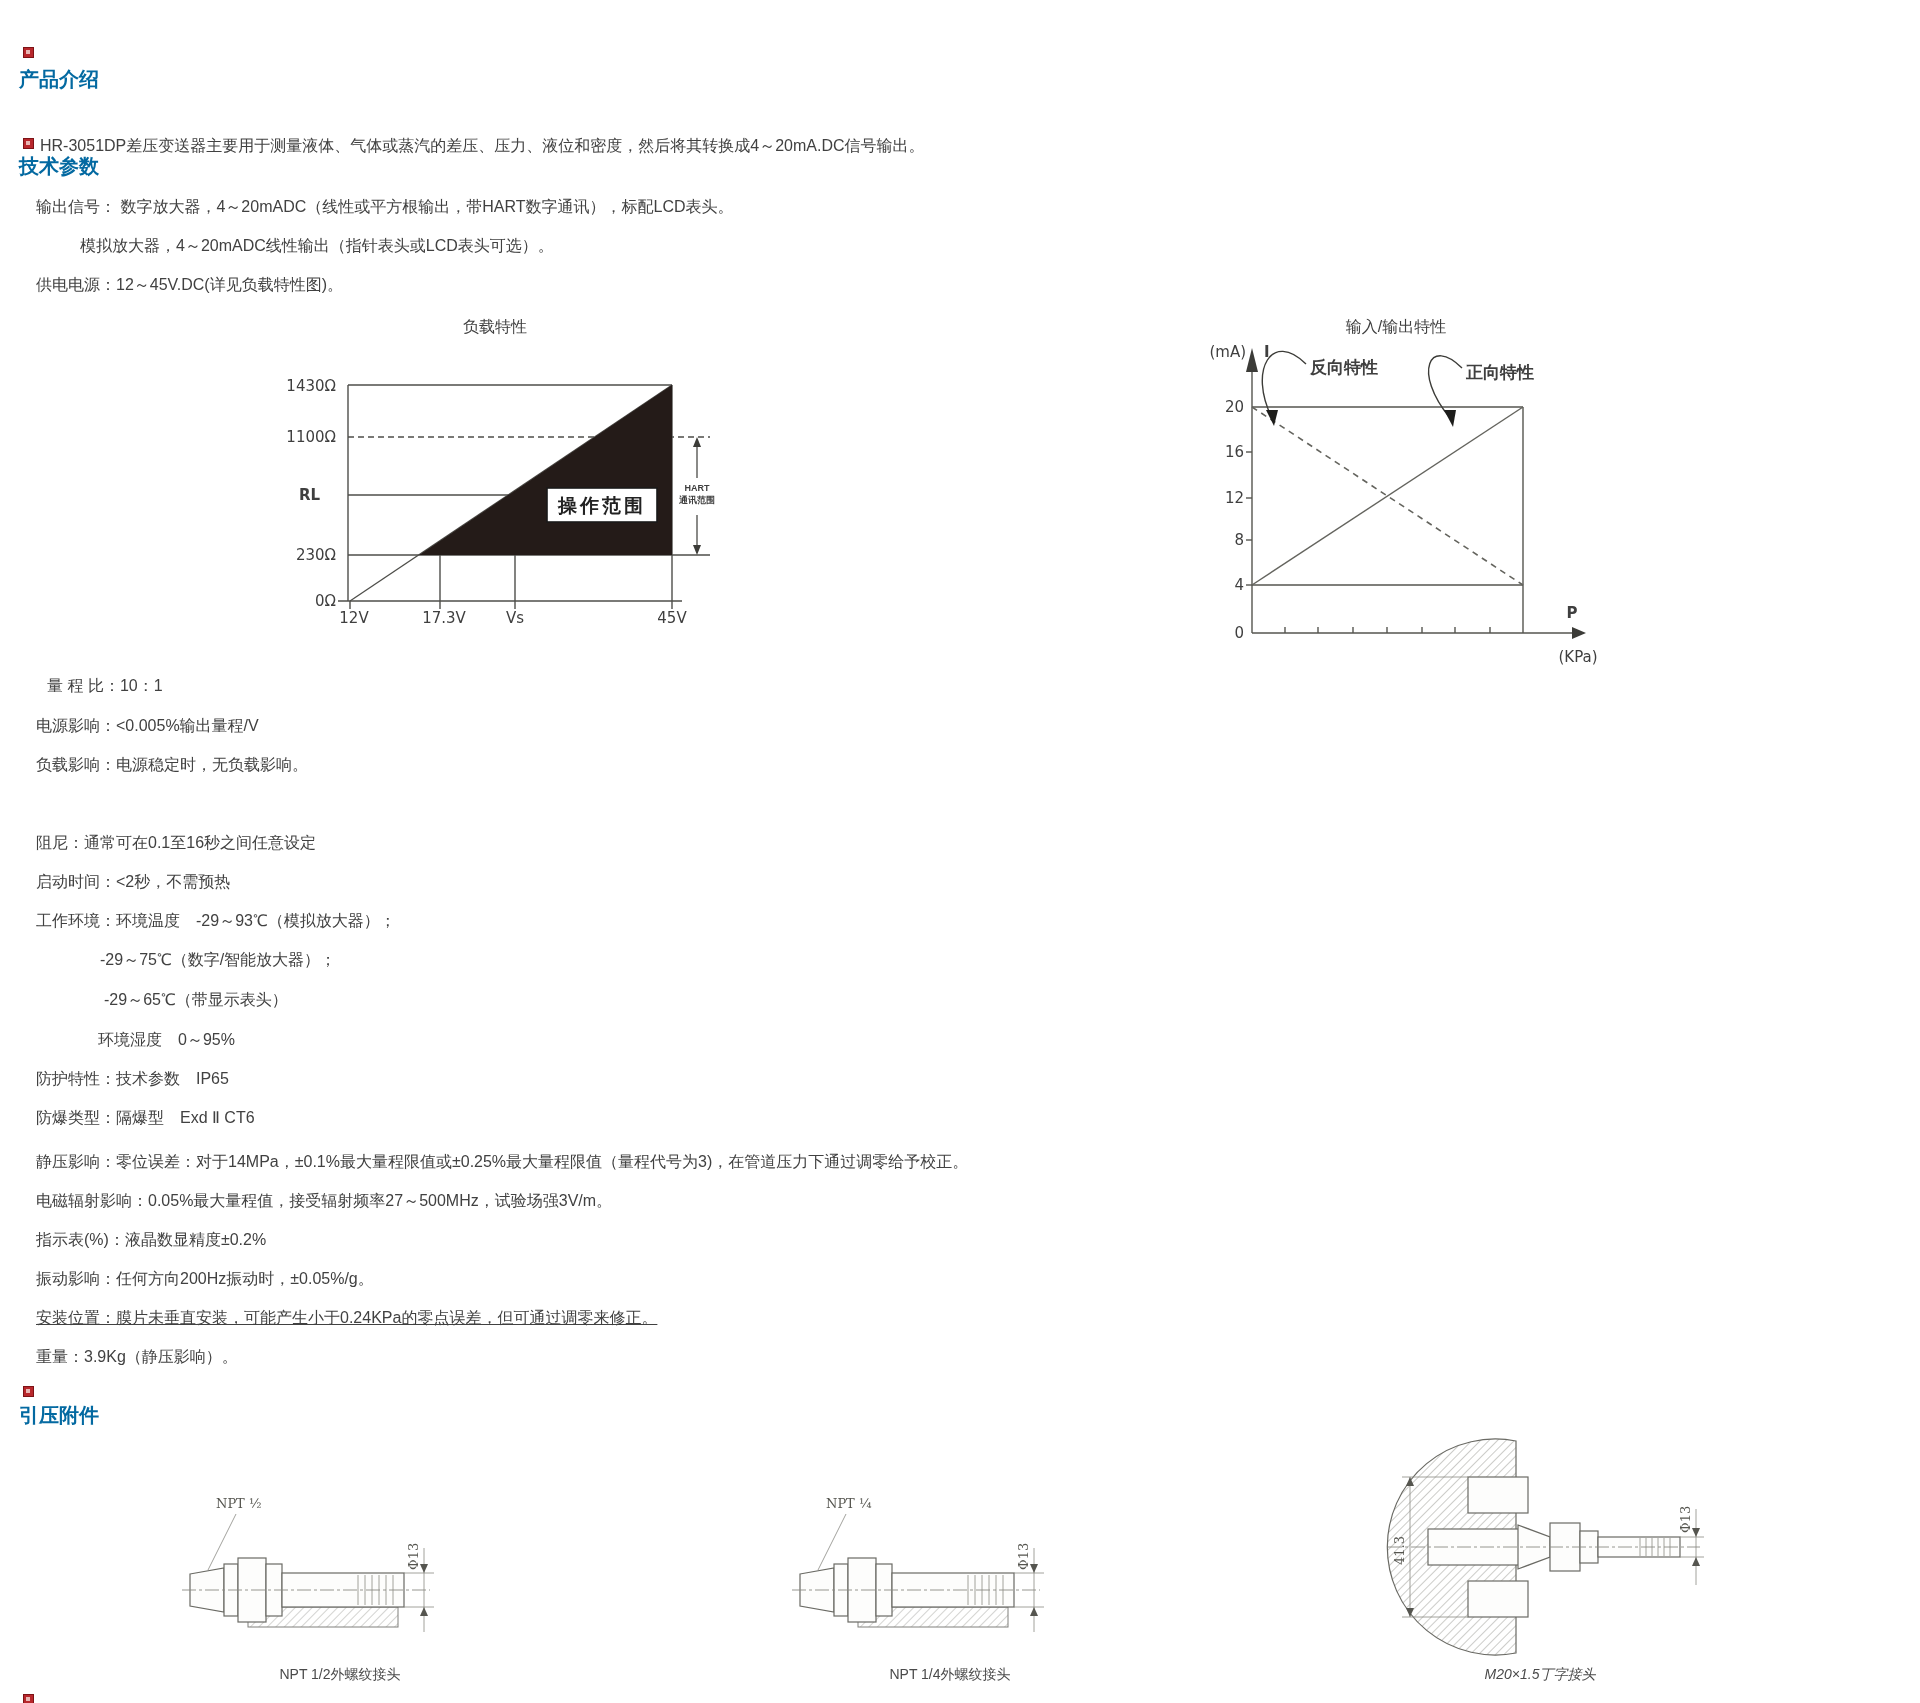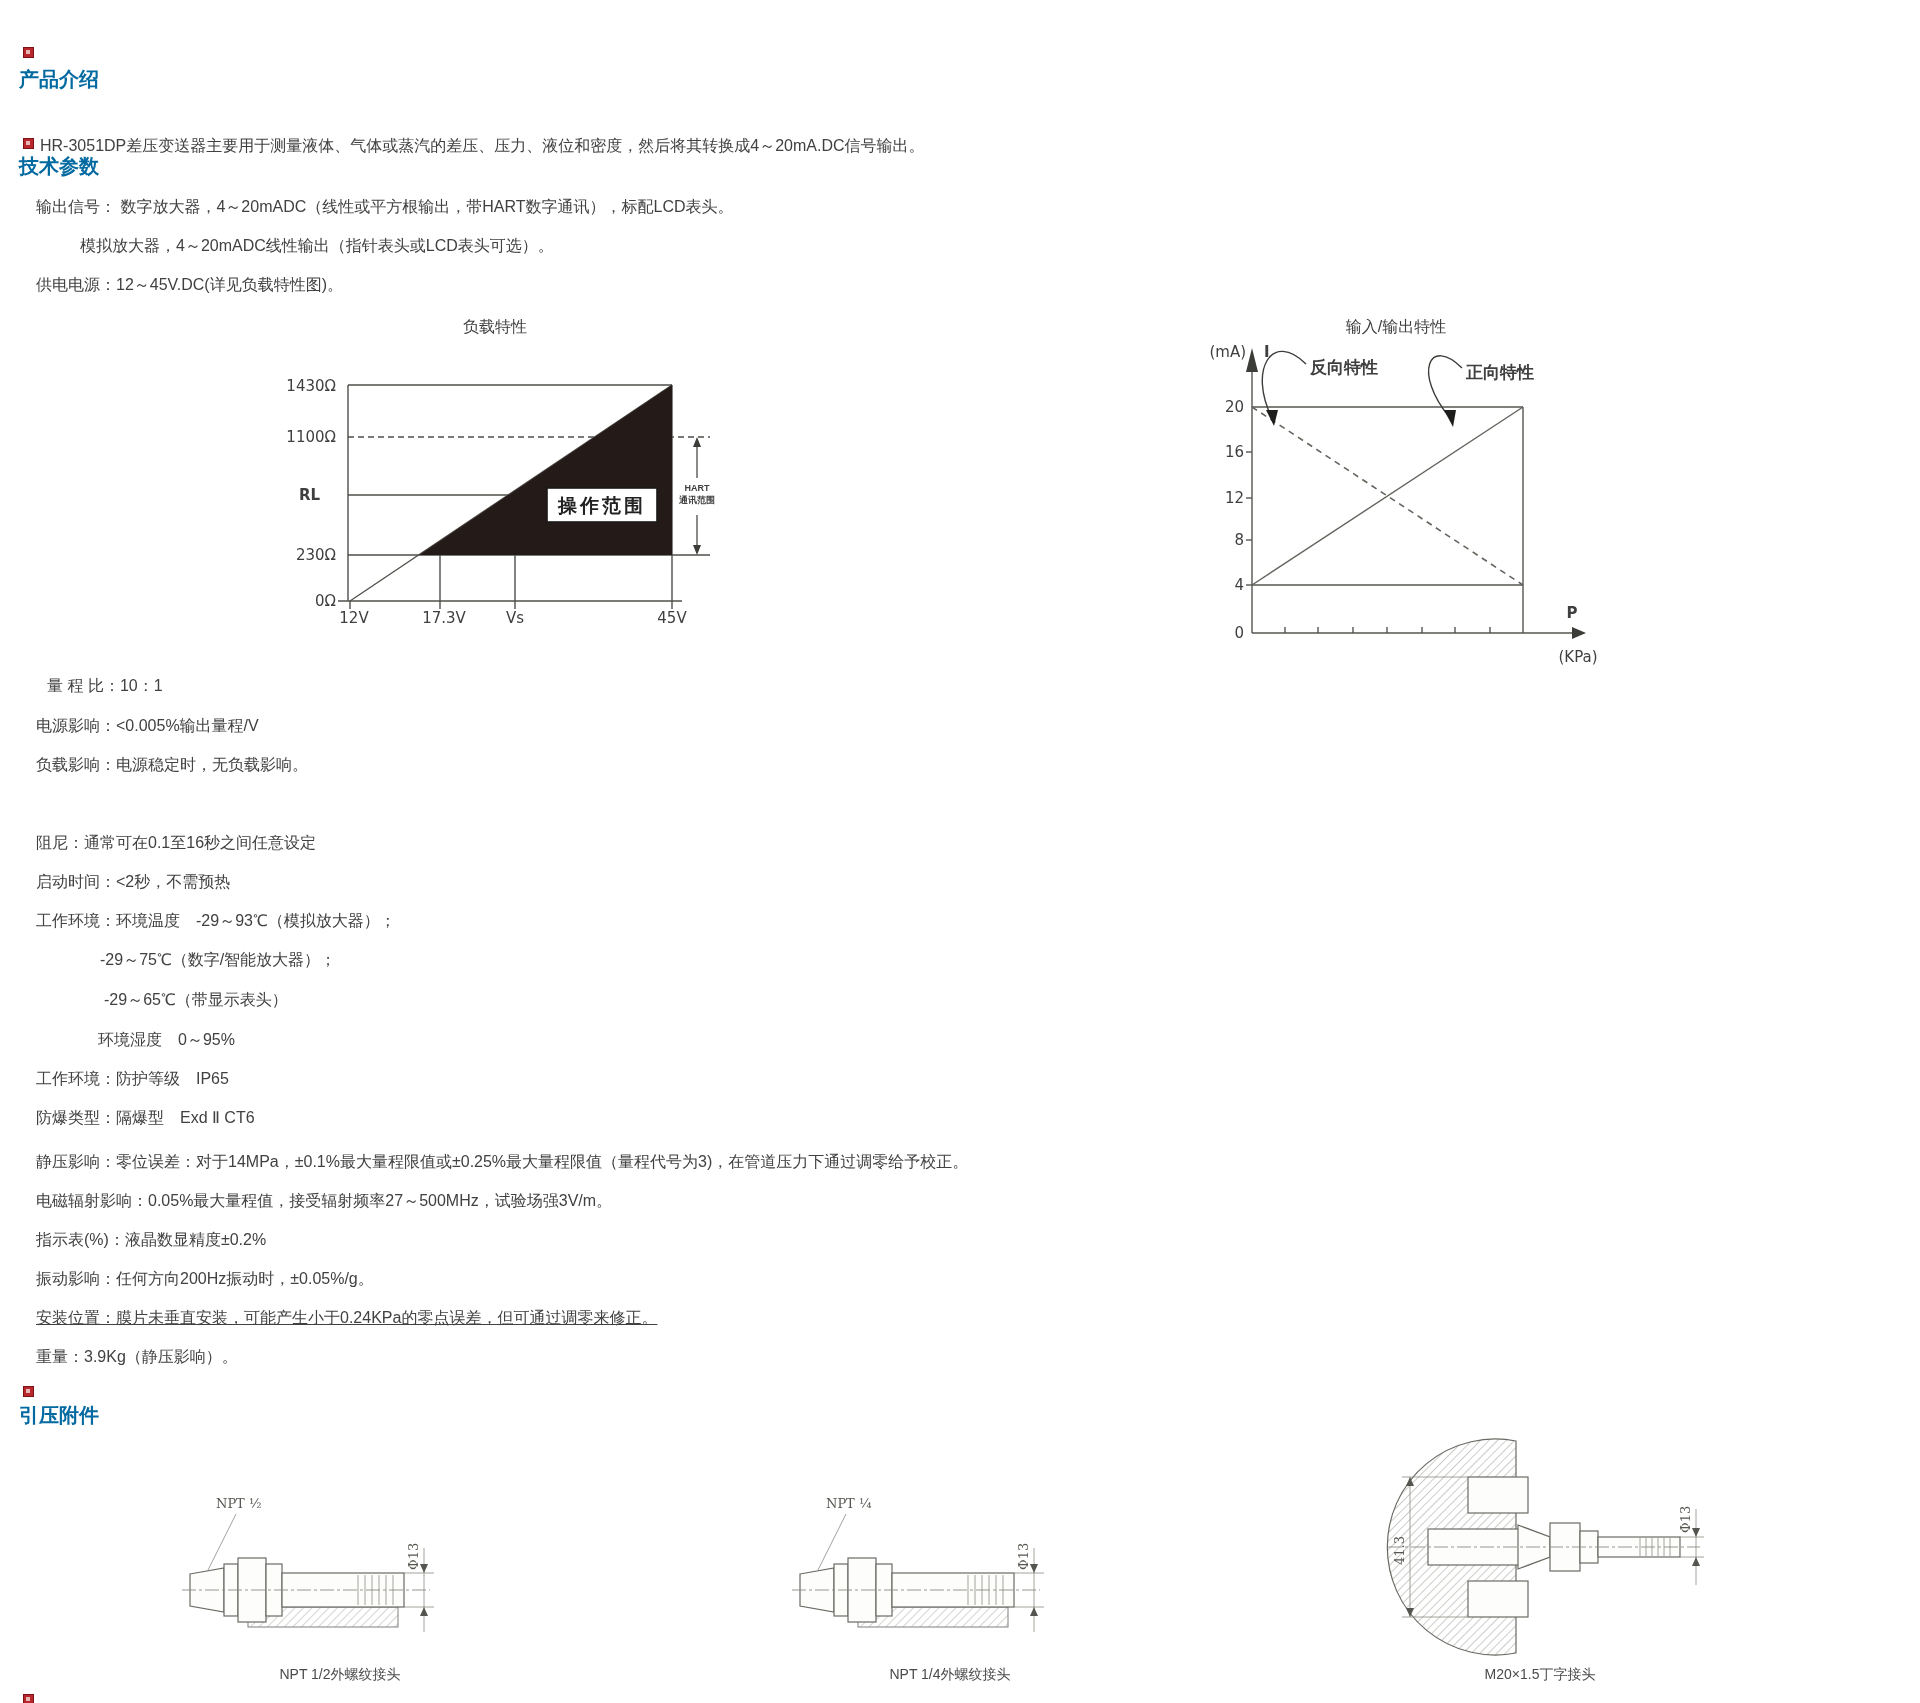--- a/index.html
+++ b/index.html
@@ -131,21 +131,21 @@
 
   <div class="abs body-line" style="left:47px;top:676px;">量 程 比：10：1</div>
   <div class="abs body-line" style="left:36px;top:716px;">电源影响：&lt;0.005%输出量程/V</div>
   <div class="abs body-line" style="left:36px;top:755px;">负载影响：电源稳定时，无负载影响。</div>
   <div class="abs body-line" style="left:36px;top:833px;">阻尼：通常可在0.1至16秒之间任意设定</div>
   <div class="abs body-line" style="left:36px;top:872px;">启动时间：&lt;2秒，不需预热</div>
   <div class="abs body-line" style="left:36px;top:911px;">工作环境：环境温度　-29～93℃（模拟放大器）；</div>
   <div class="abs body-line" style="left:100px;top:950px;">-29～75℃（数字/智能放大器）；</div>
   <div class="abs body-line" style="left:104px;top:990px;">-29～65℃（带显示表头）</div>
   <div class="abs body-line" style="left:98px;top:1030px;">环境湿度　0～95%</div>
-  <div class="abs body-line" style="left:36px;top:1069px;">工作环境：防护等级　IP65</div>
+  <div class="abs body-line" style="left:36px;top:1069px;">防护特性：技术参数　IP65</div>
   <div class="abs body-line" style="left:36px;top:1108px;">防爆类型：隔爆型　Exd Ⅱ CT6</div>
   <div class="abs body-line" style="left:36px;top:1152px;">静压影响：零位误差：对于14MPa，±0.1%最大量程限值或±0.25%最大量程限值（量程代号为3)，在管道压力下通过调零给予校正。</div>
   <div class="abs body-line" style="left:36px;top:1191px;">电磁辐射影响：0.05%最大量程值，接受辐射频率27～500MHz，试验场强3V/m。</div>
   <div class="abs body-line" style="left:36px;top:1230px;">指示表(%)：液晶数显精度±0.2%</div>
   <div class="abs body-line" style="left:36px;top:1269px;">振动影响：任何方向200Hz振动时，±0.05%/g。</div>
   <div class="abs body-line" style="left:36px;top:1308px;text-decoration:underline;">安装位置：膜片未垂直安装，可能产生小于0.24KPa的零点误差，但可通过调零来修正。</div>
   <div class="abs body-line" style="left:36px;top:1347px;">重量：3.9Kg（静压影响）。</div>
 
   <div class="red-icon" style="left:23px;top:1386px;"></div>
   <div class="abs h1" style="left:19px;top:1402px;">引压附件</div>
@@ -257,16 +257,16 @@
     <text class="dim-text" transform="translate(36,140) rotate(-90)">41.3</text>
     <g class="thin">
       <line x1="312" y1="112" x2="336" y2="112"></line>
       <line x1="312" y1="132" x2="336" y2="132"></line>
       <line x1="328" y1="84" x2="328" y2="160"></line>
     </g>
     <polygon points="324,103 332,103 328,112" fill="#55554f"></polygon>
     <polygon points="324,141 332,141 328,132" fill="#55554f"></polygon>
     <text class="dim-text" transform="translate(322,108) rotate(-90)">Φ13</text>
   </svg>
-  <div class="caption" style="left:1390px;top:1666px;">M20×1.5丁字接头</div>
+  <div class="caption" style="left:1390px;top:1666px;font-style:italic;">M20×1.5丁字接头</div>
 
   <div class="red-icon" style="left:23px;top:1694px;"></div>
 </div>
 
 </body></html>

